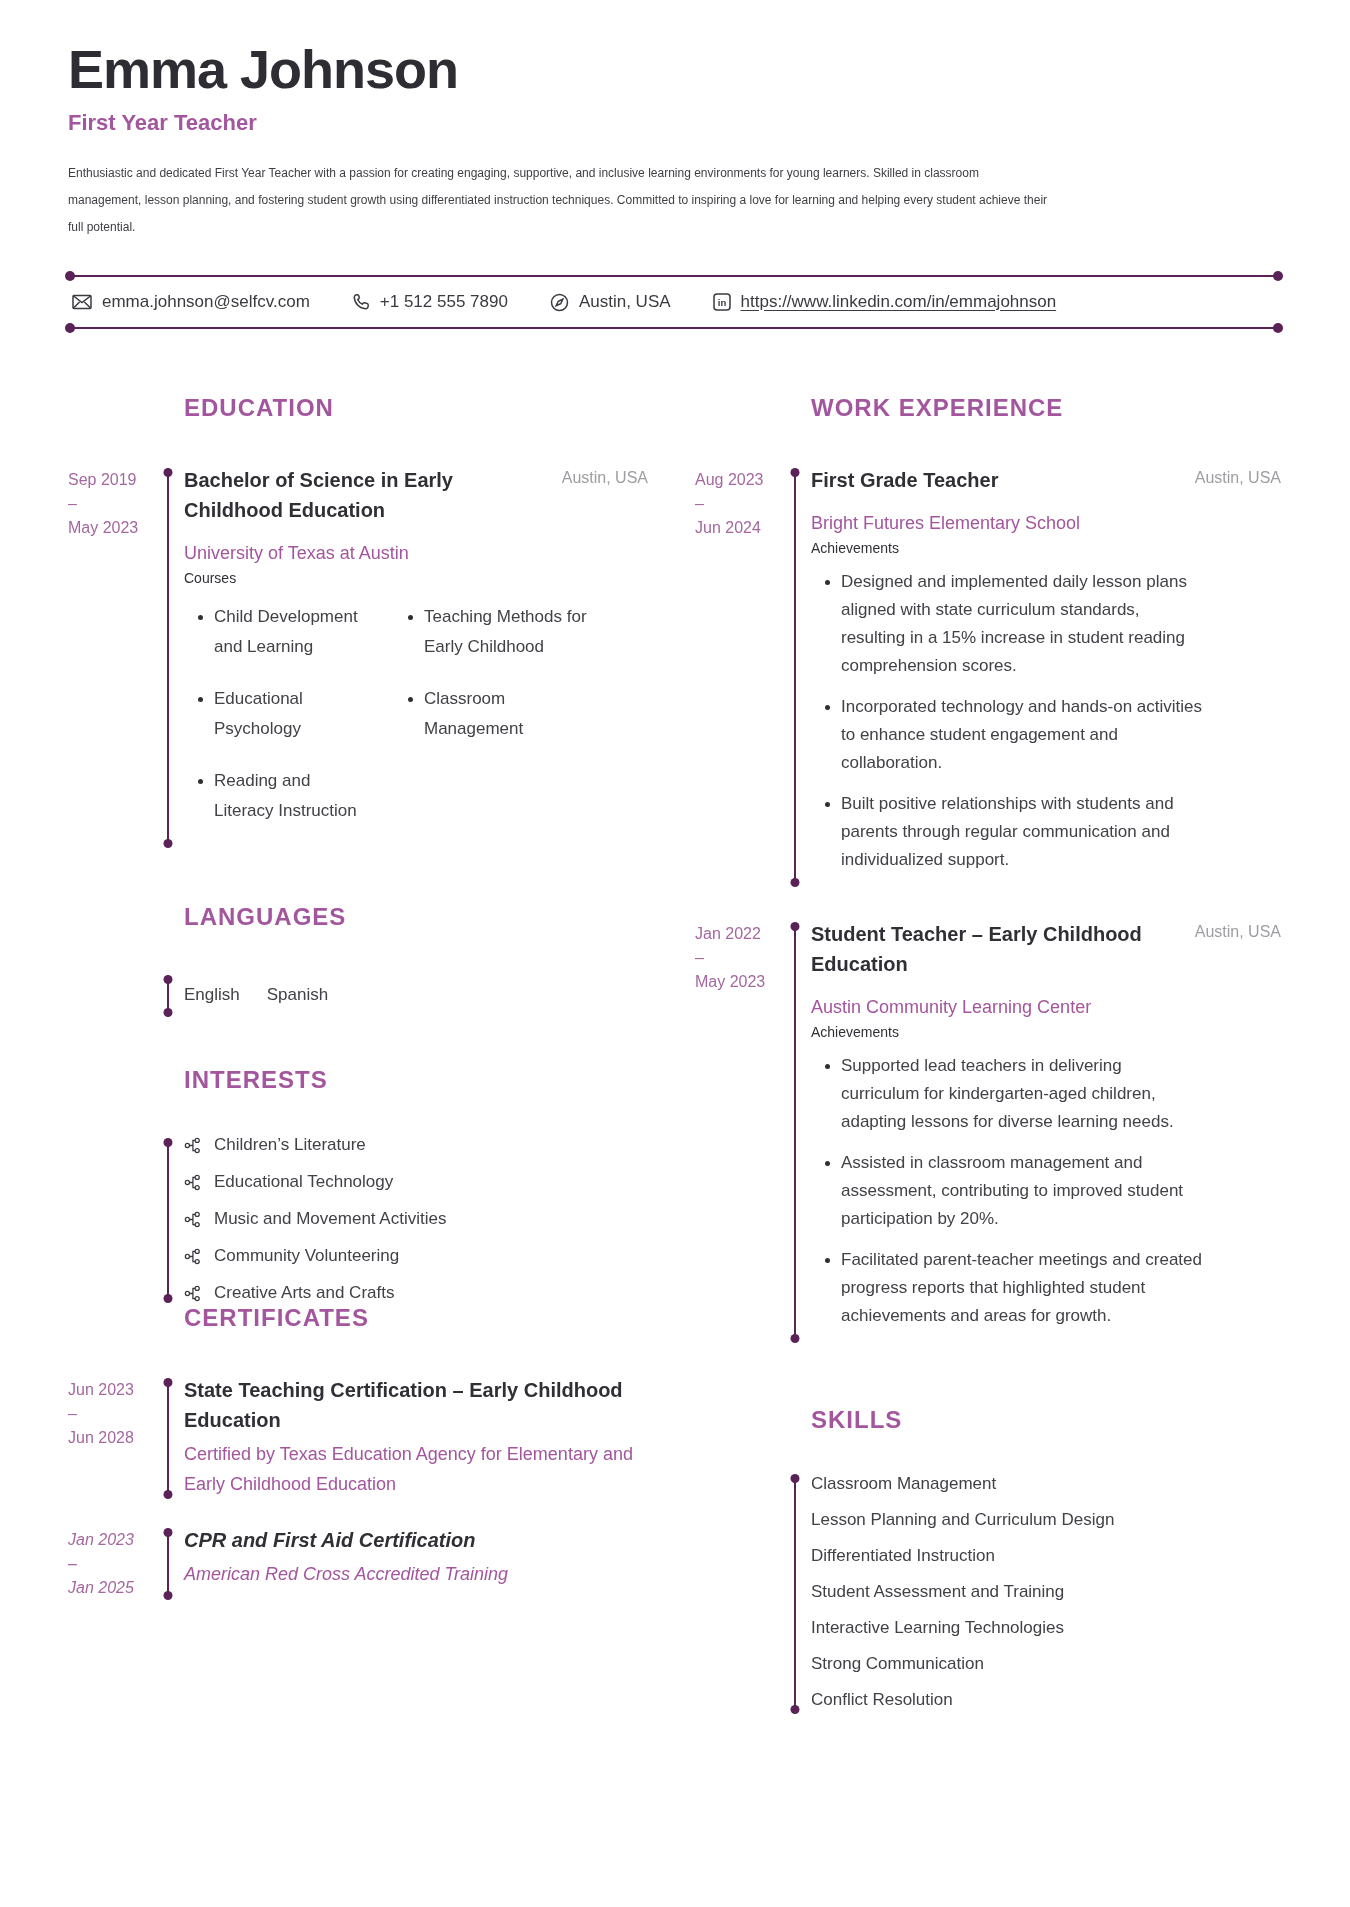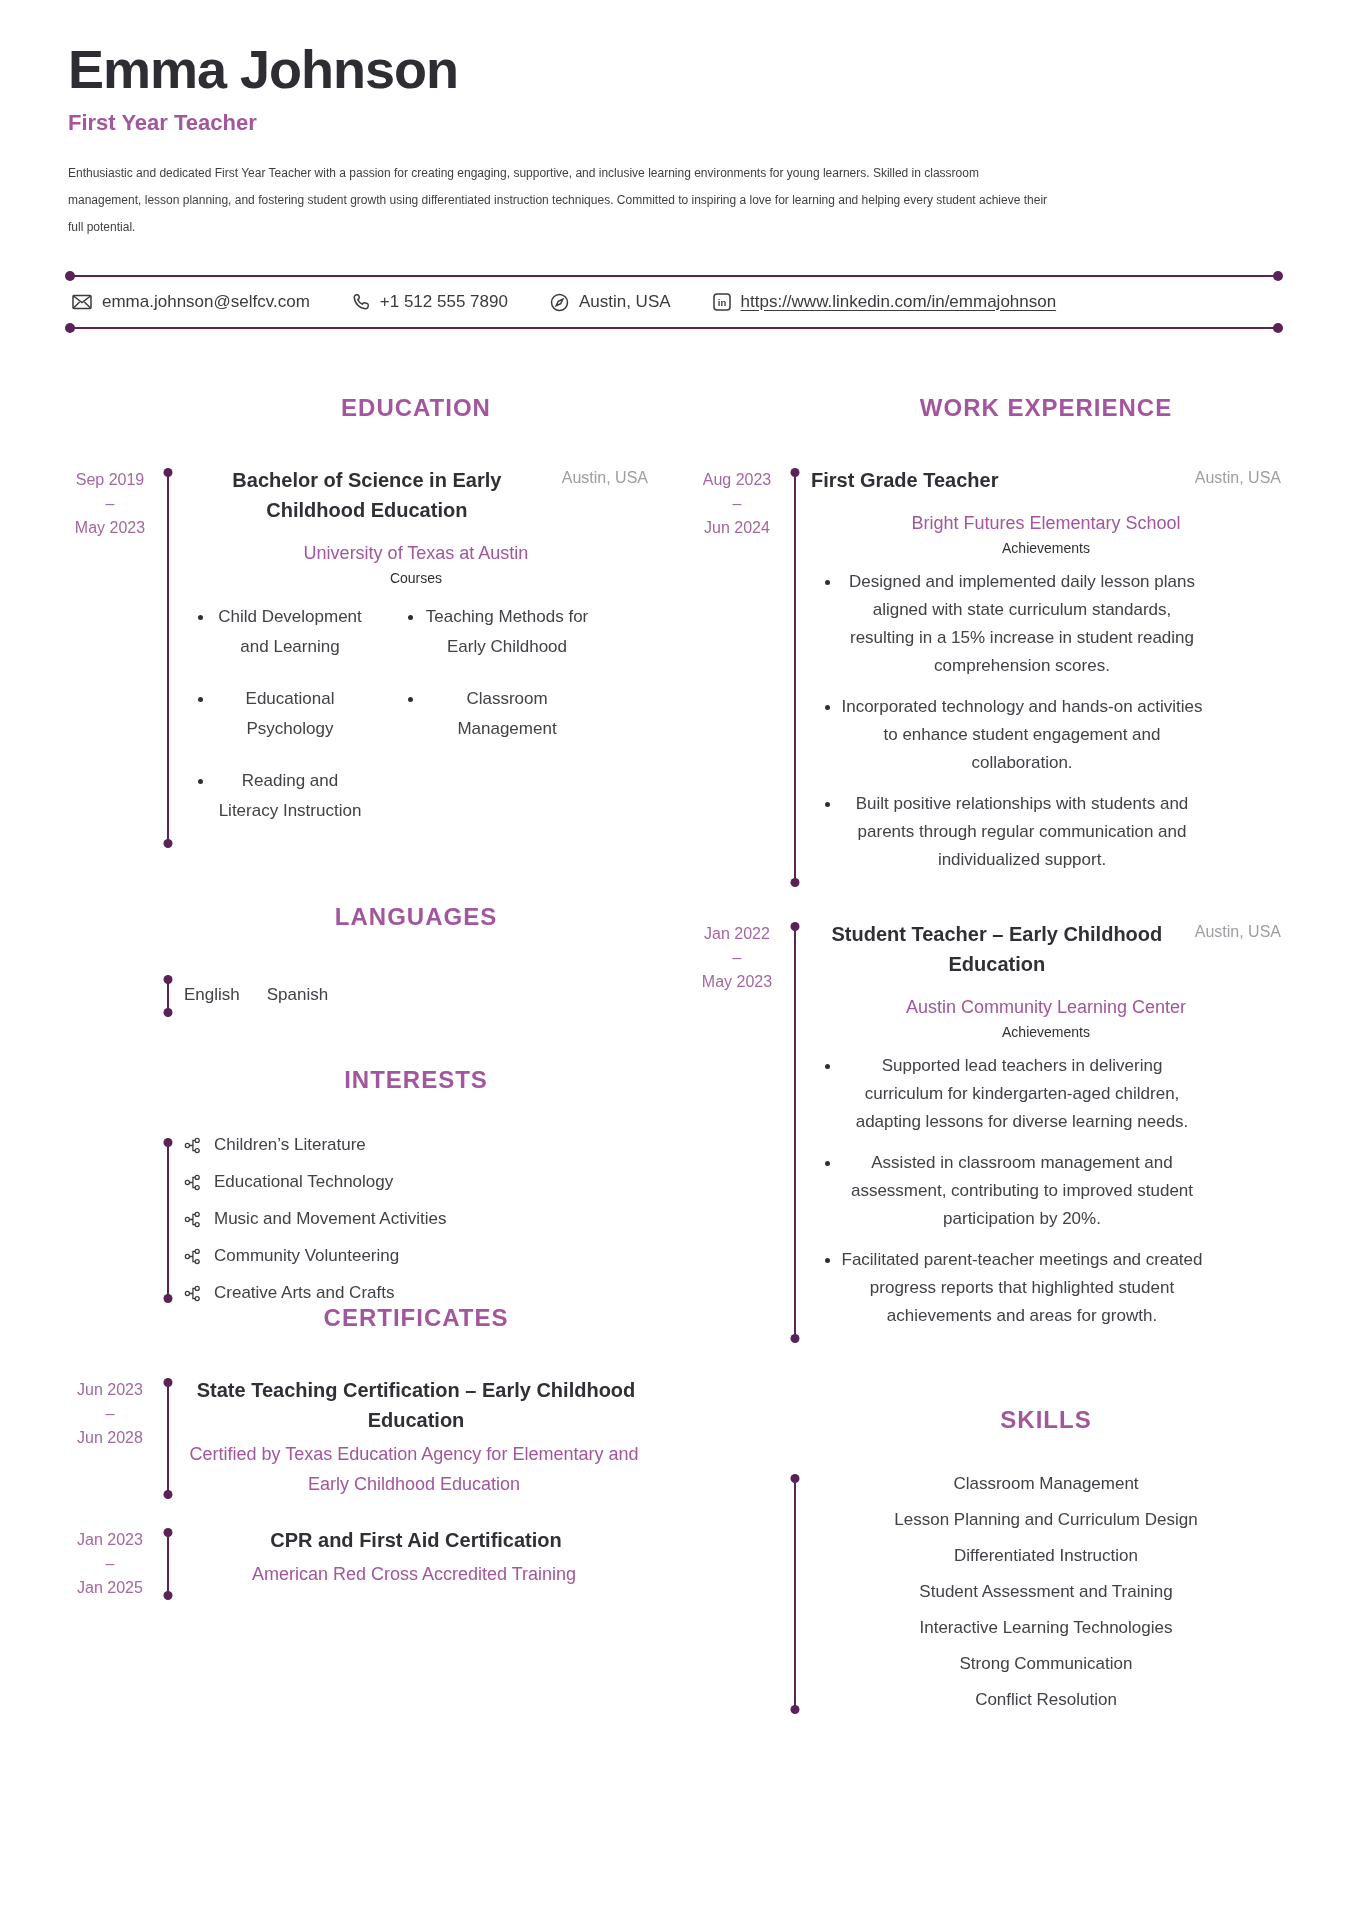--- a/index.html
+++ b/index.html
@@ -48,21 +48,21 @@
   .cdot.tl { top: -6px; left: -3px; }
   .cdot.tr { top: -6px; right: -3px; }
   .cdot.bl { bottom: -6px; left: -3px; }
   .cdot.br { bottom: -6px; right: -3px; }
   .contact-row { display: flex; align-items: center; gap: 42px; font-size: 17px; color: #3a3a40; }
   .citem { display: flex; align-items: center; gap: 10px; }
   .citem svg { display: block; stroke: #3a3a40; fill: none; stroke-width: 1.5; }
   .link { text-decoration: underline; text-underline-offset: 3px; }
 
   
-  .main { display: grid; grid-template-columns: 580px 592px; column-gap: 47px; text-align: center; }
+  .main { display: grid; grid-template-columns: 580px 592px; column-gap: 47px; }
   h2.section {
     font-size: 24px; font-weight: 800; letter-spacing: 1px;
     color: var(--accent); margin-left: 116px; line-height: 30px;
   }
   .mt-head1 { margin-top: 64px; }
 
   .entry { display: grid; grid-template-columns: 84px 14px 1fr; column-gap: 9px; }
   .dates { font-size: 16px; line-height: 24px; color: var(--accent2); padding-top: 3px; }
   .tline {
     position: relative; justify-self: center; align-self: stretch;
@@ -107,21 +107,21 @@
   .skills-list li { font-size: 17px; color: var(--body); line-height: 21px; margin-bottom: 15px; }
   .skills-list li:last-child { margin-bottom: 4px; }
 
   
   .esub { font-size: 18px; line-height: 30px; color: var(--accent); margin-top: 4px; max-width: 460px; }
 
   .mt-42 { margin-top: 42px; }
   .mt-40 { margin-top: 40px; }
   .mt-36 { margin-top: 36px; }
   .mt-32 { margin-top: 32px; }
-  .mt-26 { margin-top: 26px; }
+  .mt-26 { margin-top: 26px; font-style: italic; }
   .mt-54 { margin-top: 54px; }
   .mt-48 { margin-top: 48px; }
   .mt-52 { }
   .mt-62 { margin-top: 62px; }
   .right-col { padding-right: 6px; }
 </style>
 </head>
 <body>
 
 <div class="page">

